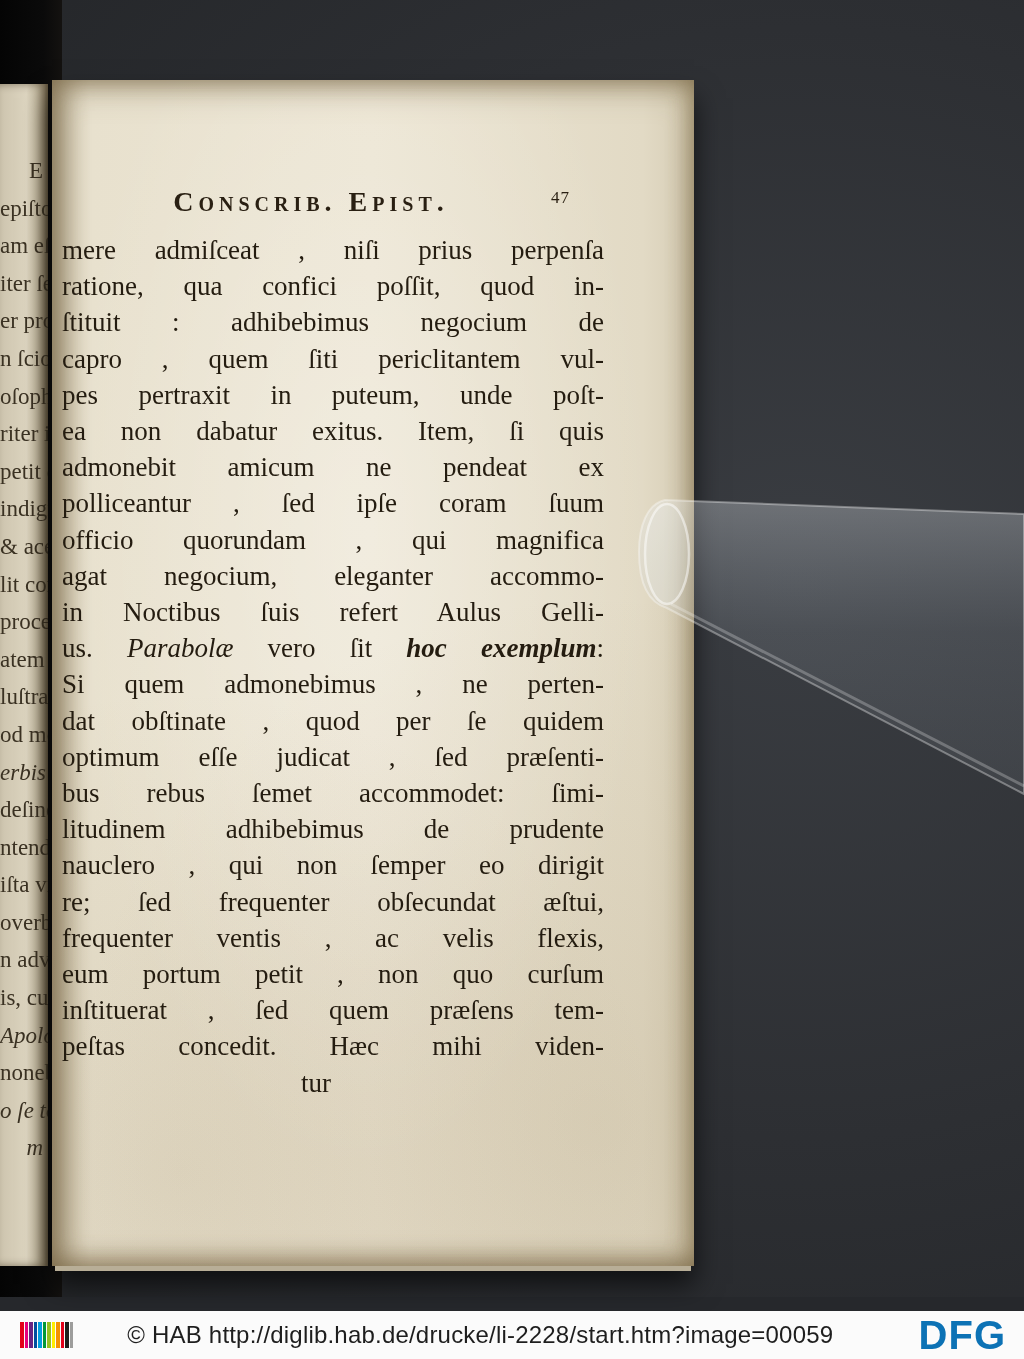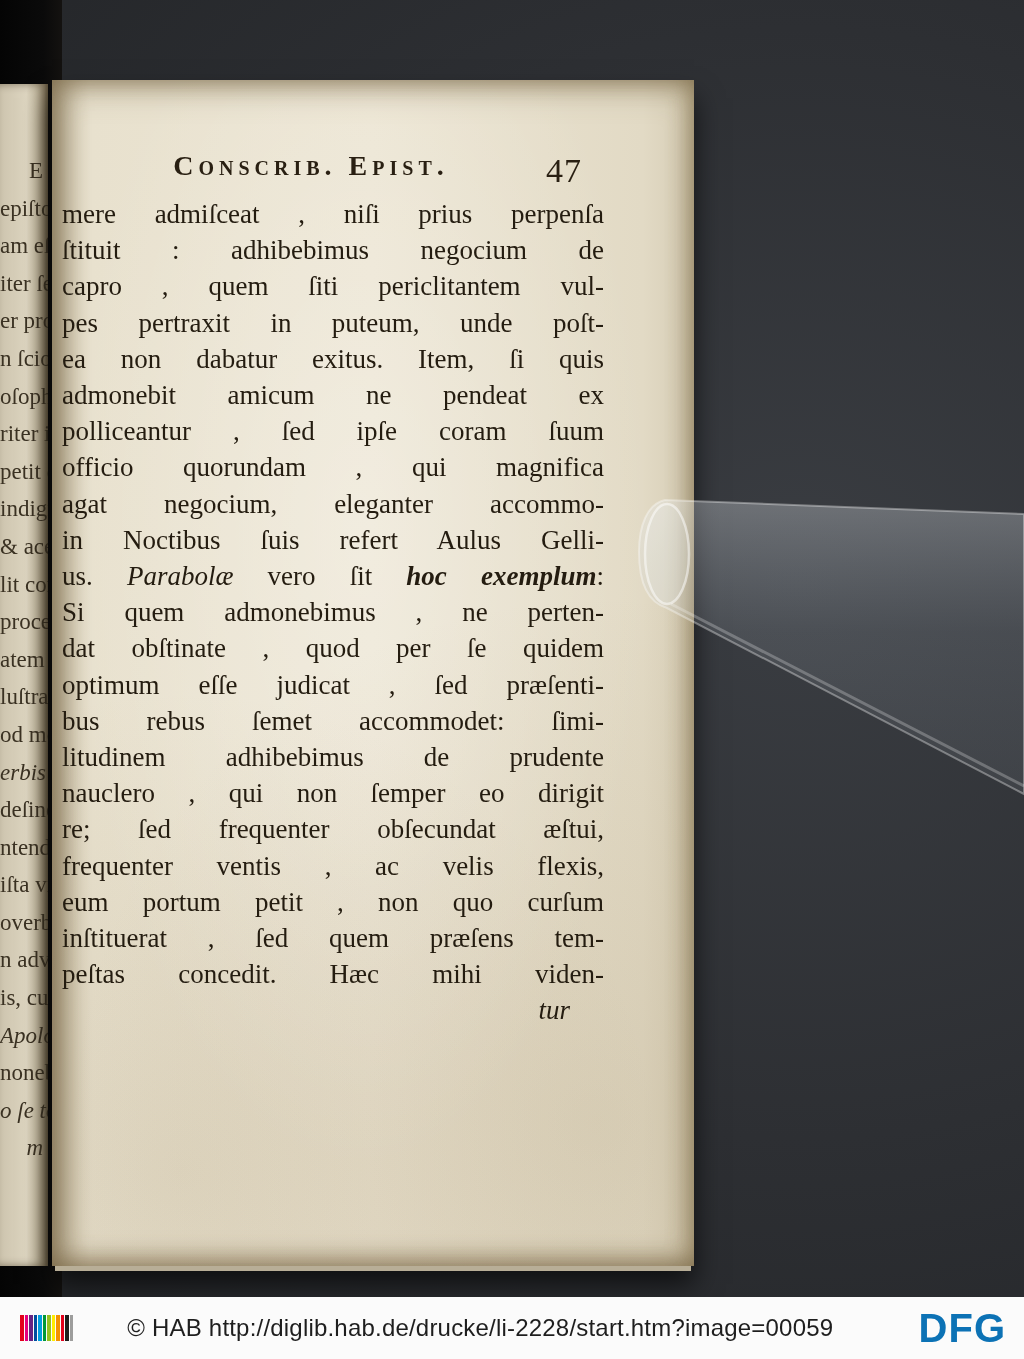--- a/index.html
+++ b/index.html
@@ -45,36 +45,36 @@
       inset 0 14px 30px rgba(118,98,58,.22),
       inset 0 -10px 24px rgba(118,98,58,.28),
       0 8px 0 -3px #b8ae97,
       0 18px 26px rgba(0,0,0,.65);
   }
   .page-inner{position:absolute;left:10px;top:70px;width:542px;}
   .header-row{position:relative;height:46px;}
   .running-header{
     display:block;text-align:center;transform:translateX(-22px);
     font-variant:small-caps;letter-spacing:5px;
-    font-size:28px;font-weight:600;color:#291f12;
+    font-size:28px;font-weight:600;color:#291f12;margin-top:36px;
   }
   .pagenum{
-    position:absolute;right:22px;top:2px;
-    font-size:34px;color:#291f12;letter-spacing:1px;
+    position:absolute;right:34px;top:2px;
+    font-size:17px;color:#291f12;letter-spacing:1px;
   }
   .body-text{font-size:27px;line-height:36.2px;color:#241c10;word-spacing:1px;}
   .bline{text-align:justify;text-align-last:justify;}
   .it{font-style:italic;}
   .bd{font-weight:bold;margin-top:26px;}
-  .catchword{text-align:right;padding-right:34px;font-size:27px;line-height:36.2px;color:#241c10;font-style:italic;}
+  .catchword{text-align:center;padding-right:34px;font-size:27px;line-height:36.2px;color:#241c10;}
   
   .strip{position:absolute;left:637px;top:492px;width:387px;height:315px;}
   
   .footer{
-    position:absolute;left:0;bottom:0;width:1024px;height:62px;
+    position:absolute;left:0;bottom:0;width:1024px;height:48px;
     background:#fbfbfb;display:flex;align-items:center;
     font-family:"Liberation Sans",sans-serif;
   }
   .color-bar{margin-left:20px;display:flex;height:26px;}
   .cstripe{width:3.5px;height:100%;margin-right:1px;}
   .credit{flex:1;text-align:center;font-size:24px;color:#1e1e1e;letter-spacing:.2px;}
   .dfg{margin-right:18px;color:#0c72b5;font-weight:bold;font-size:40px;letter-spacing:1px;margin-left:32px;}
 </style>
 </head>
 <body>
@@ -116,20 +116,21 @@
   </div>
 
   <div class="page">
     <div class="page-inner">
       <div class="header-row">
         <span class="running-header">Conscrib. Epist.</span>
         <span class="pagenum">47</span>
       </div>
       <div class="body-text">
           <div class="bline"><span>mere admiſceat , niſi prius perpenſa</span></div>
+          <div class="bline"><span>ratione, qua confici poſſit, quod in-</span></div>
           <div class="bline"><span>ſtituit :  adhibebimus  negocium de</span></div>
           <div class="bline"><span>capro , quem ſiti periclitantem vul-</span></div>
           <div class="bline"><span>pes pertraxit in puteum,  unde poſt-</span></div>
           <div class="bline"><span>ea non dabatur exitus.   Item, ſi quis</span></div>
           <div class="bline"><span>admonebit amicum  ne pendeat ex</span></div>
           <div class="bline"><span>polliceantur ,  ſed ipſe coram ſuum</span></div>
           <div class="bline"><span>officio quorundam ,  qui  magnifica</span></div>
           <div class="bline"><span>agat negocium, eleganter accommo-</span></div>
           <div class="bline"><span>in Noctibus  ſuis  refert  Aulus Gelli-</span></div>
           <div class="bline"><span>us.   </span><span class="it">Parabolæ</span><span> vero ſit </span><span class="it bd">hoc exemplum</span><span>:</span></div>

